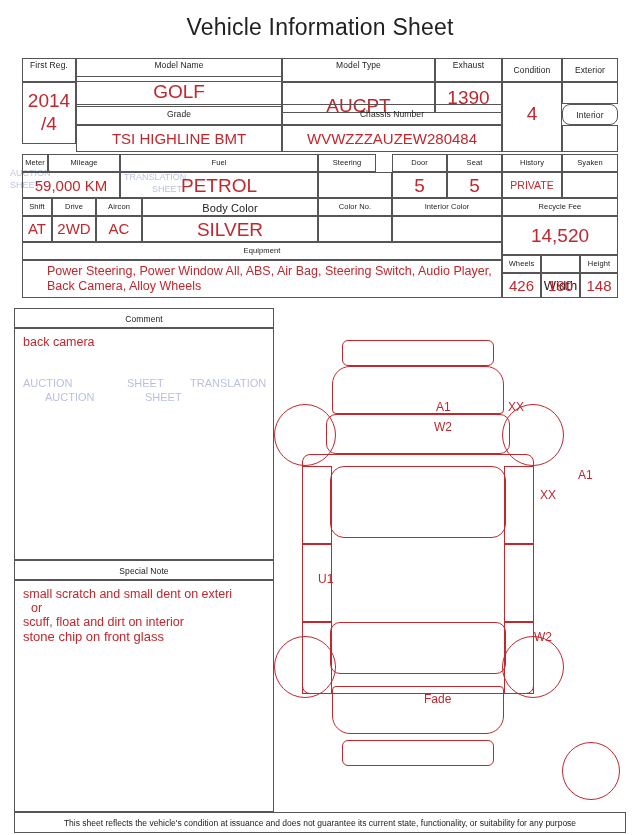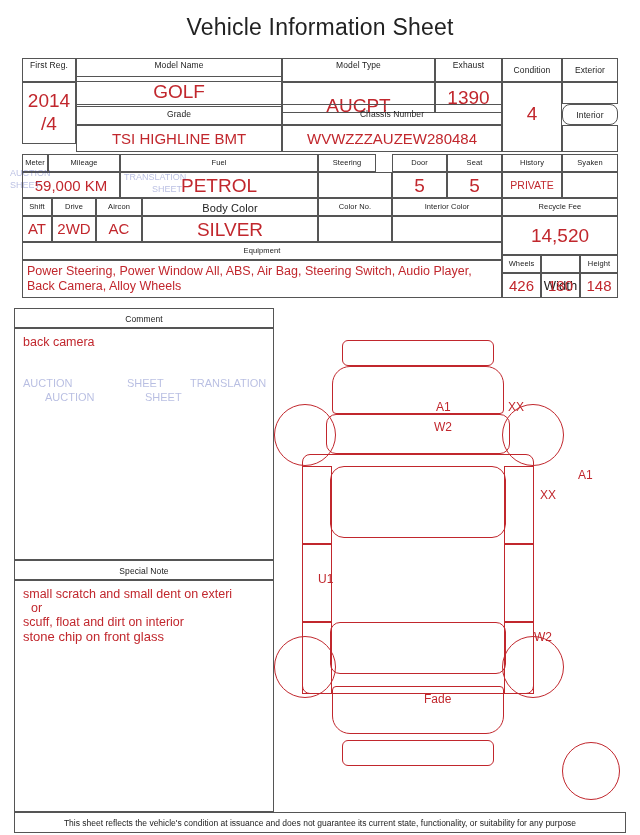--- a/index.html
+++ b/index.html
@@ -86,20 +86,21 @@
     position: absolute;
     font-size: 12px;
     color: #c1272d;
   }
   .rbox { border-radius: 6px; }
   .equip-text {
     position: absolute;
     font-size: 12.5px;
     color: #c1272d;
     line-height: 15px;
+    margin-left: 20px;
   }
 </style>
 </head>
 <body>
 
 <div class="sheet">
 
   <div class="title">Vehicle Information Sheet</div>
 
   <div class="cellbox" style="left:22px; top:58px; width:54px; height:24px;">

